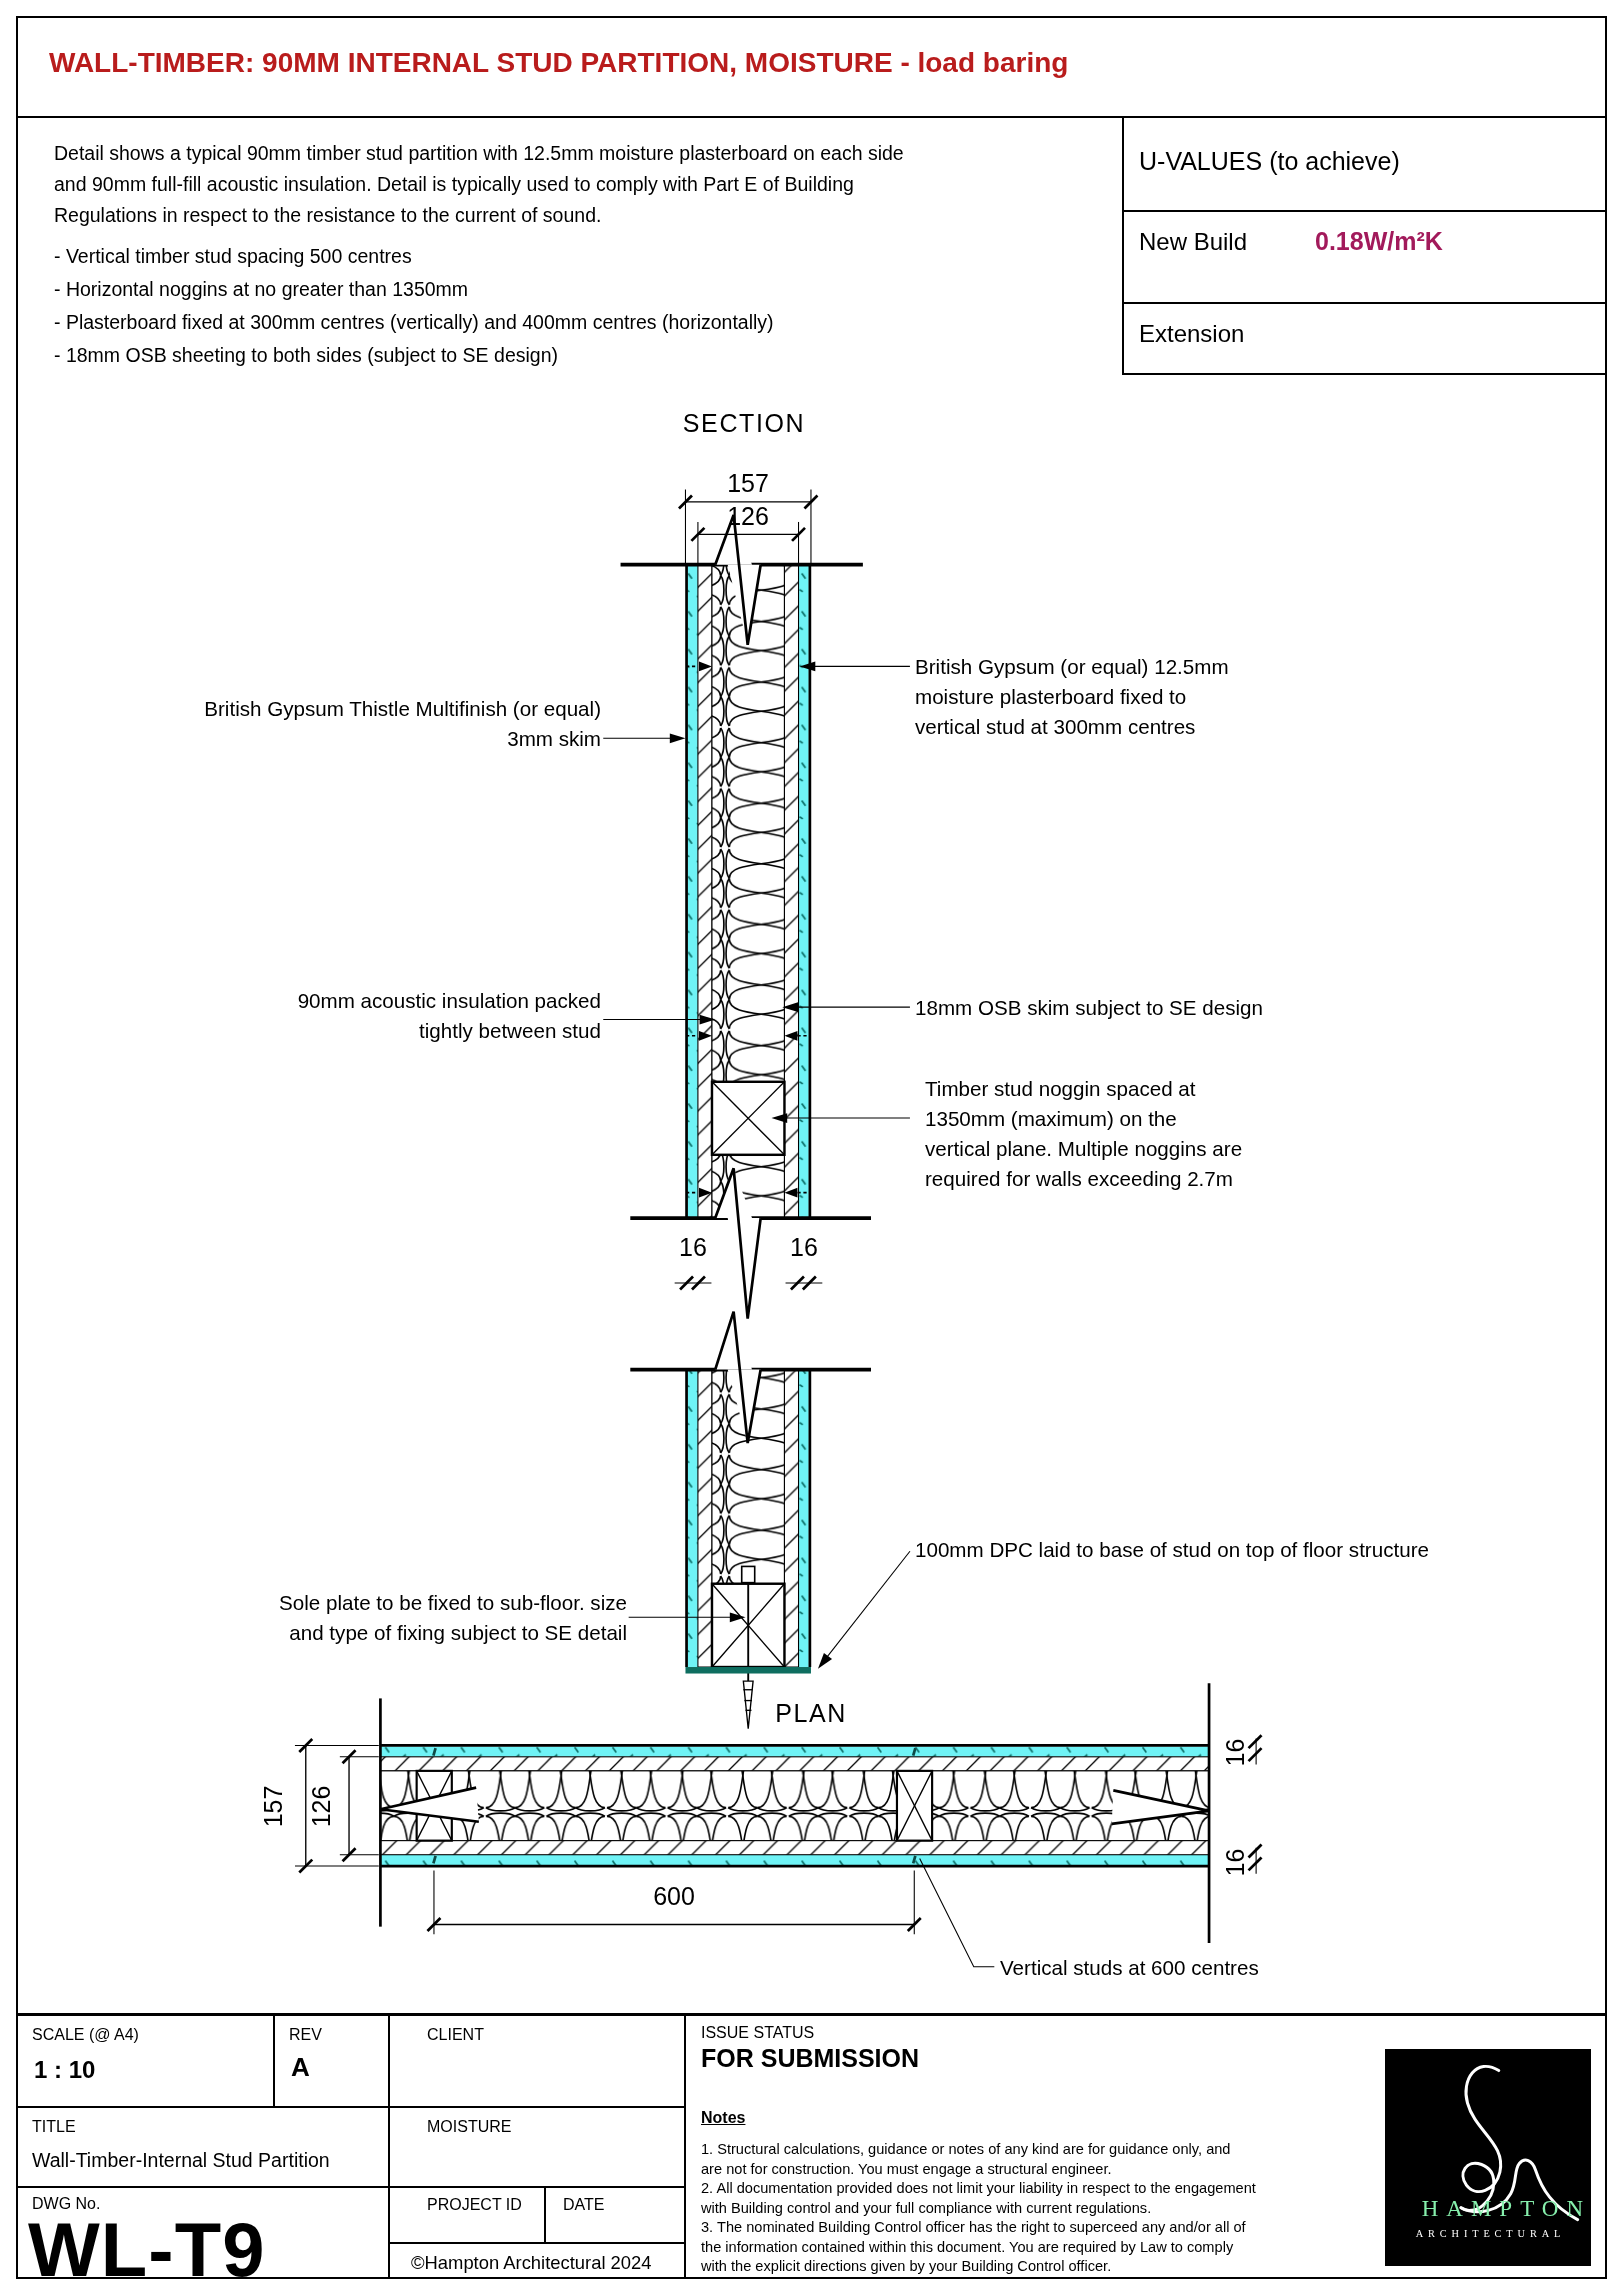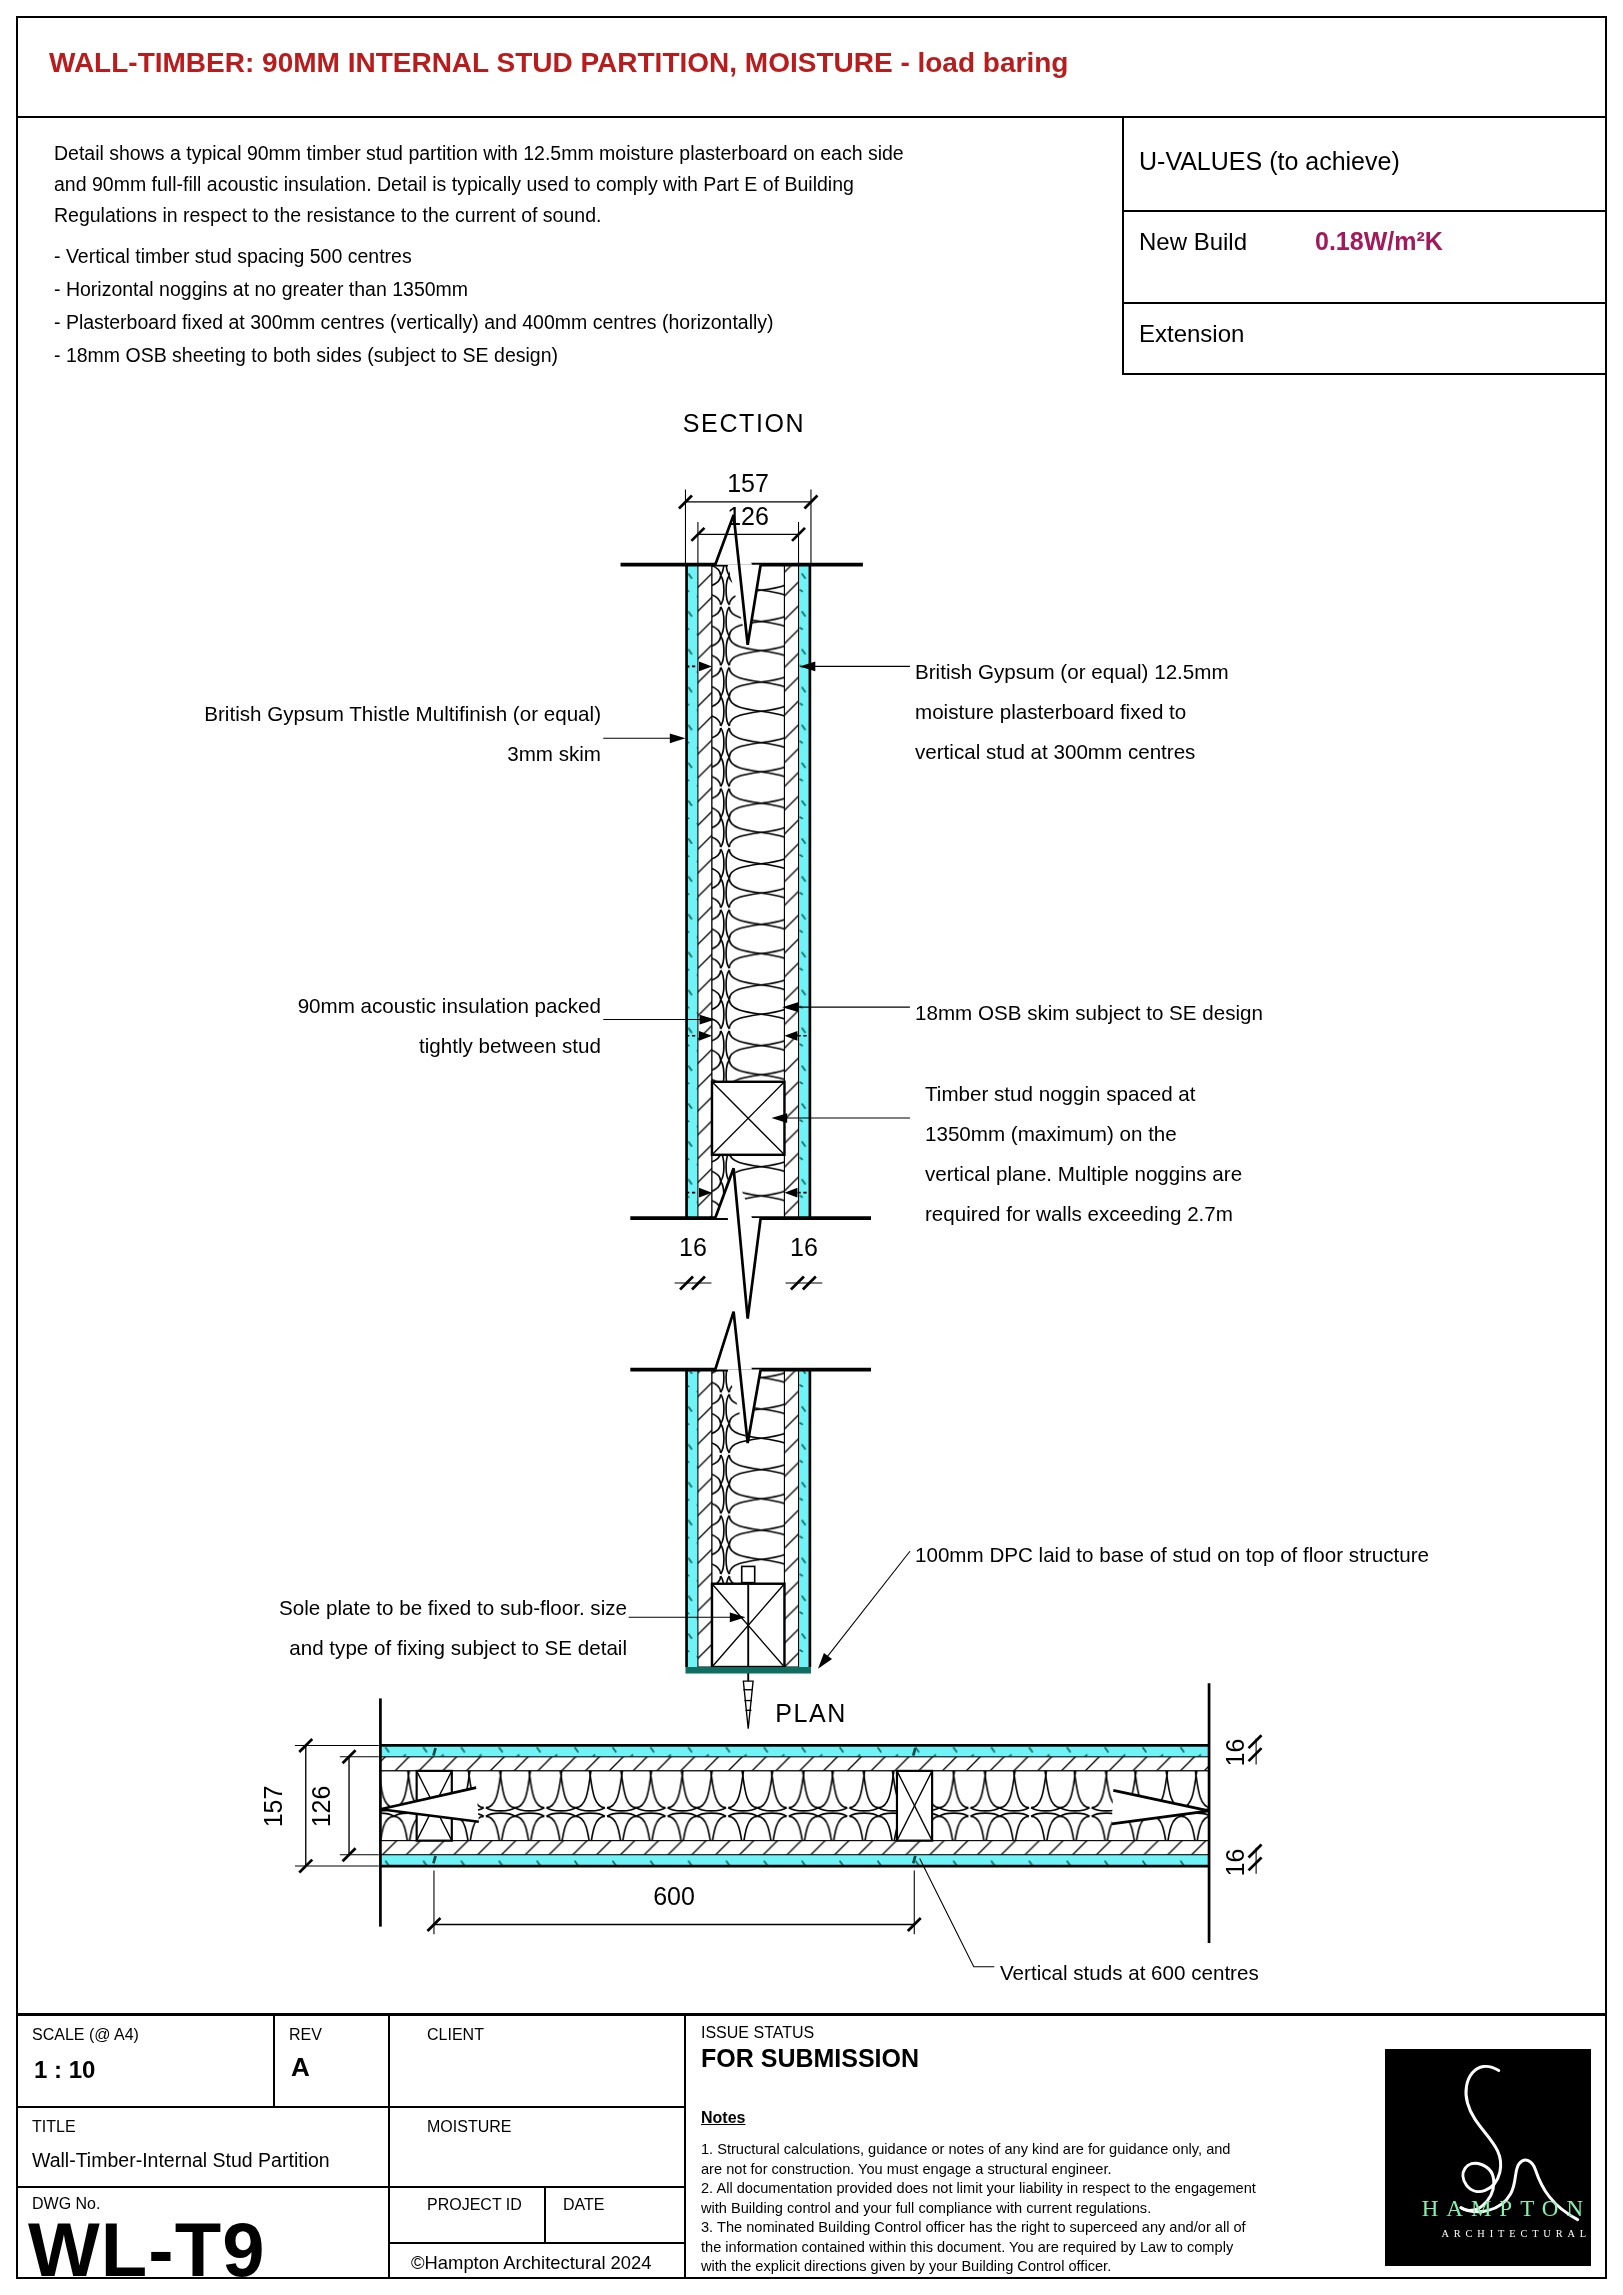--- a/index.html
+++ b/index.html
@@ -1,34 +1,34 @@
 <!DOCTYPE html>
 <html style="font-size:8.7px"><head>
 <meta charset="utf-8">
 <style>
   html,body{margin:0;padding:0;background:#fff;}
   body{width:1623px;height:2295px;position:relative;font-family:"Liberation Sans",sans-serif;color:#000;}
   .abs{position:absolute;}
   .line{position:absolute;background:#000;}
-  .lbl{position:absolute;font-size:20.6px;line-height:40px;white-space:pre-line;}
+  .lbl{position:absolute;font-size:20.6px;line-height:30px;white-space:pre-line;}
   .lbl.r{text-align:right;}
   .dim{position:absolute;font-size:25px;text-align:center;}
   .rot{transform:rotate(-90deg);}
   .viewtitle{position:absolute;font-size:25px;letter-spacing:1.6px;text-align:center;}
   .tb-label{position:absolute;font-size:16px;}
   #doc-title{position:absolute;left:49px;top:47px;font-size:28px;font-weight:bold;color:#b91c1c;}
   #description{position:absolute;left:54px;top:138px;width:1050px;font-size:19.5px;line-height:31px;white-space:pre-line;}
   .bullet{position:absolute;left:54px;font-size:19.5px;}
   #uv-heading{position:absolute;left:1139px;top:147px;font-size:25px;}
   .uv-row-label{position:absolute;left:1139px;font-size:24px;}
   #uv-nb-value{position:absolute;left:1315px;top:227px;font-size:25px;font-weight:bold;color:#A21A5B;}
   #page-border{position:absolute;left:16px;top:16px;width:1591px;height:2263px;border:2.7px solid #000;box-sizing:border-box;}
   #logo-box{position:absolute;left:1385px;top:2049px;width:206px;height:217px;background:#000;}
   #logo-name{position:absolute;left:0;top:147px;width:206px;text-align:right;color:#86efac;font-family:"Liberation Serif",serif;font-size:23px;letter-spacing:8px;text-indent:8px;}
-  #logo-sub{position:absolute;left:0;top:179px;width:206px;text-align:right;color:#fff;font-family:"Liberation Serif",serif;font-size:10.3px;letter-spacing:4.9px;text-indent:4.9px;}
+  #logo-sub{position:absolute;left:0;top:179px;width:206px;text-align:center;color:#fff;font-family:"Liberation Serif",serif;font-size:10.3px;letter-spacing:4.9px;text-indent:4.9px;}
   #issue-value{position:absolute;left:701px;top:2044px;font-size:25px;font-weight:bold;}
   #notes-heading{position:absolute;left:701px;top:2109px;font-size:16px;font-weight:bold;text-decoration:underline;}
   #notes-body{position:absolute;left:701px;top:2140px;width:671px;font-size:14.6px;line-height:19.5px;white-space:pre-line;}
   #copyright{position:absolute;left:411px;top:2252px;font-size:18.4px;}
   .big{font-weight:bold;}
 </style>
 </head>
 <body>
 
 <svg class="abs" width="1623" height="2295" viewBox="0 0 3000 4243" style="left:0;top:0;">

